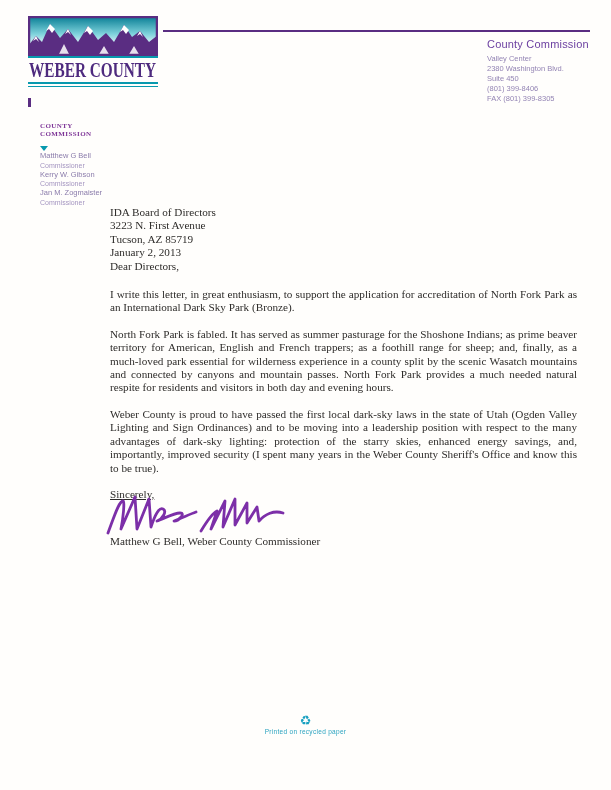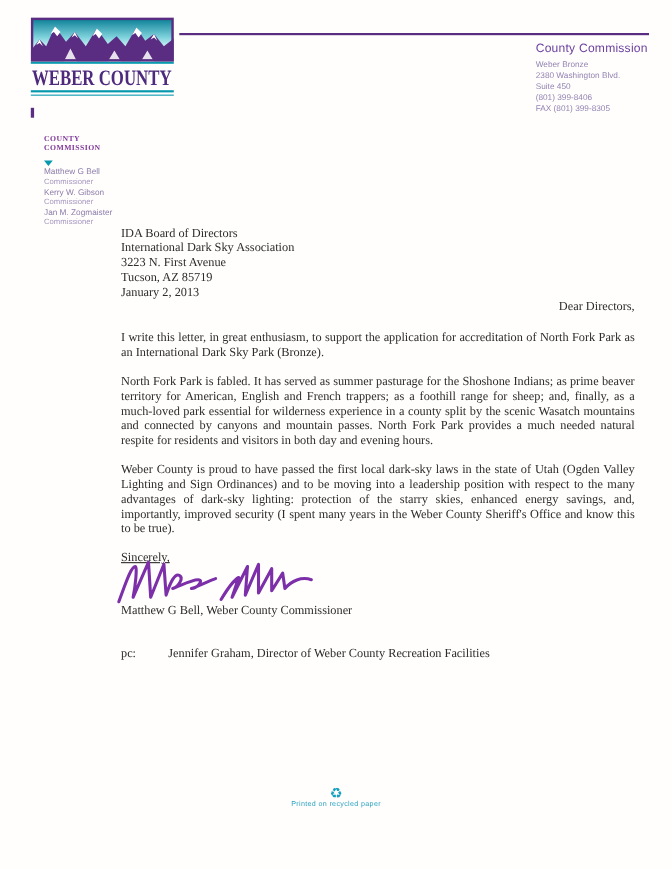--- a/index.html
+++ b/index.html
@@ -29,21 +29,21 @@
   .tri { width:0; height:0; border-left:4px solid transparent; border-right:4px solid transparent; border-top:5px solid #0899ae; margin-top:8px; }
   .member { font-family:"Liberation Sans","DejaVu Sans",sans-serif; }
   .member .name  { font-size:7.5px; line-height:9.5px; color:#8b7cab; }
   .member .title { font-size:7px;   line-height:9px;   color:#a495c0; }
 
   
   .letter { position:absolute; left:110px; top:206px; width:467px; font-size:11.2px; line-height:13.4px; }
   .letter p { margin:0; }
   .recipient p { margin:0; }
   .date { margin-top:16px; }
-  .salutation { margin-top:16px;text-align:right; }
+  .salutation { margin-top:16px; }
   .body-para { text-align:justify; margin-top:13px !important; }
   .body-para.first { margin-top:15px !important; }
   .closing { margin-top:10px;text-decoration:underline; }
   .signature { margin:-10px 0 0 -6px; }
   .signature svg { display:block; }
   .signer { margin-top:-2px !important; }
   .cc-row { display:flex; margin-top:26px; }
   .cc-label { width:43px; }
 
   
@@ -82,21 +82,21 @@
     </svg>
     <div class="rule-teal"></div>
     <div class="rule-teal thin"></div>
   </div>
   <div class="logo-tick"></div>
 
   <div class="header-rule"></div>
 
   <div class="dept">
     <div class="dept-title">County Commission</div>
-    <div class="dept-line">Weber Bronze</div>
+    <div class="dept-line">Valley Center</div>
     <div class="dept-line">2380 Washington Blvd.</div>
     <div class="dept-line">Suite 450</div>
     <div class="dept-line">(801) 399-8406</div>
     <div class="dept-line">FAX (801) 399-8305</div>
   </div>
 
   <div class="sidebar">
     <div class="sidebar-title">COUNTY COMMISSION</div>
     <div class="tri"></div>
     <div class="member">
@@ -109,21 +109,20 @@
     </div>
     <div class="member">
       <div class="name">Jan M. Zogmaister</div>
       <div class="title">Commissioner</div>
     </div>
   </div>
 
   <div class="letter">
     <div class="recipient">
       <p>IDA Board of Directors</p>
-      <p>International Dark Sky Association</p>
       <p>3223 N. First Avenue</p>
       <p>Tucson, AZ 85719</p>
     </div>
 
     <p class="date">January 2, 2013</p>
     <p class="salutation">Dear Directors,</p>
 
     <p class="body-para first">I write this letter, in great enthusiasm, to support the application for accreditation of North Fork Park as an International Dark Sky Park (Bronze).</p>
     <p class="body-para">North Fork Park is fabled.  It has served as summer pasturage for the Shoshone Indians; as prime beaver territory for American, English and French trappers; as a foothill range for sheep; and, finally, as a much-loved park essential for wilderness experience in a county split by the scenic Wasatch mountains and connected by canyons and mountain passes.   North Fork Park provides a much needed natural respite for residents and visitors in both day and evening hours.</p>
     <p class="body-para">Weber County is proud to have passed the first local dark-sky laws in the state of Utah (Ogden Valley Lighting and Sign Ordinances) and to be moving into a leadership position with respect to the many advantages of dark-sky lighting:  protection of the starry skies, enhanced energy savings, and, importantly, improved security (I spent many years in the Weber County Sheriff's Office and know this to be true).</p>
@@ -134,24 +133,20 @@
       <svg width="185" height="46" viewBox="0 0 185 46">
         <g fill="none" stroke="#7c2fa8" stroke-width="2.8" stroke-linecap="round" stroke-linejoin="round">
           <path d="M4,42 C10,26 15,10 19,10 C21,10 19,28 17,38 L31,6 L33,38 L45,8 L47,36 C51,24 55,16 59,18 C63,20 59,28 53,30 C59,28 70,22 76,22 C82,22 75,30 70,30 C76,28 86,23 92,21"></path>
           <path d="M97,40 C103,30 109,22 113,20 L107,38 L121,10 L119,36 L131,8 L131,34 L143,12 L143,32 L153,16 L155,30 C161,23 170,19 179,22"></path>
         </g>
       </svg>
     </div>
 
     <p class="signer">Matthew G Bell, Weber County Commissioner</p>
 
-    <div class="cc-row">
-      <span class="cc-label">pc:</span>
-      <span>Jennifer Graham, Director of Weber County Recreation Facilities</span>
-    </div>
   </div>
 
   <div class="footer">
     <div class="recycle">♻</div>
     <div class="footer-text">Printed on recycled paper</div>
   </div>
 
 </div>
 
 </body></html>

